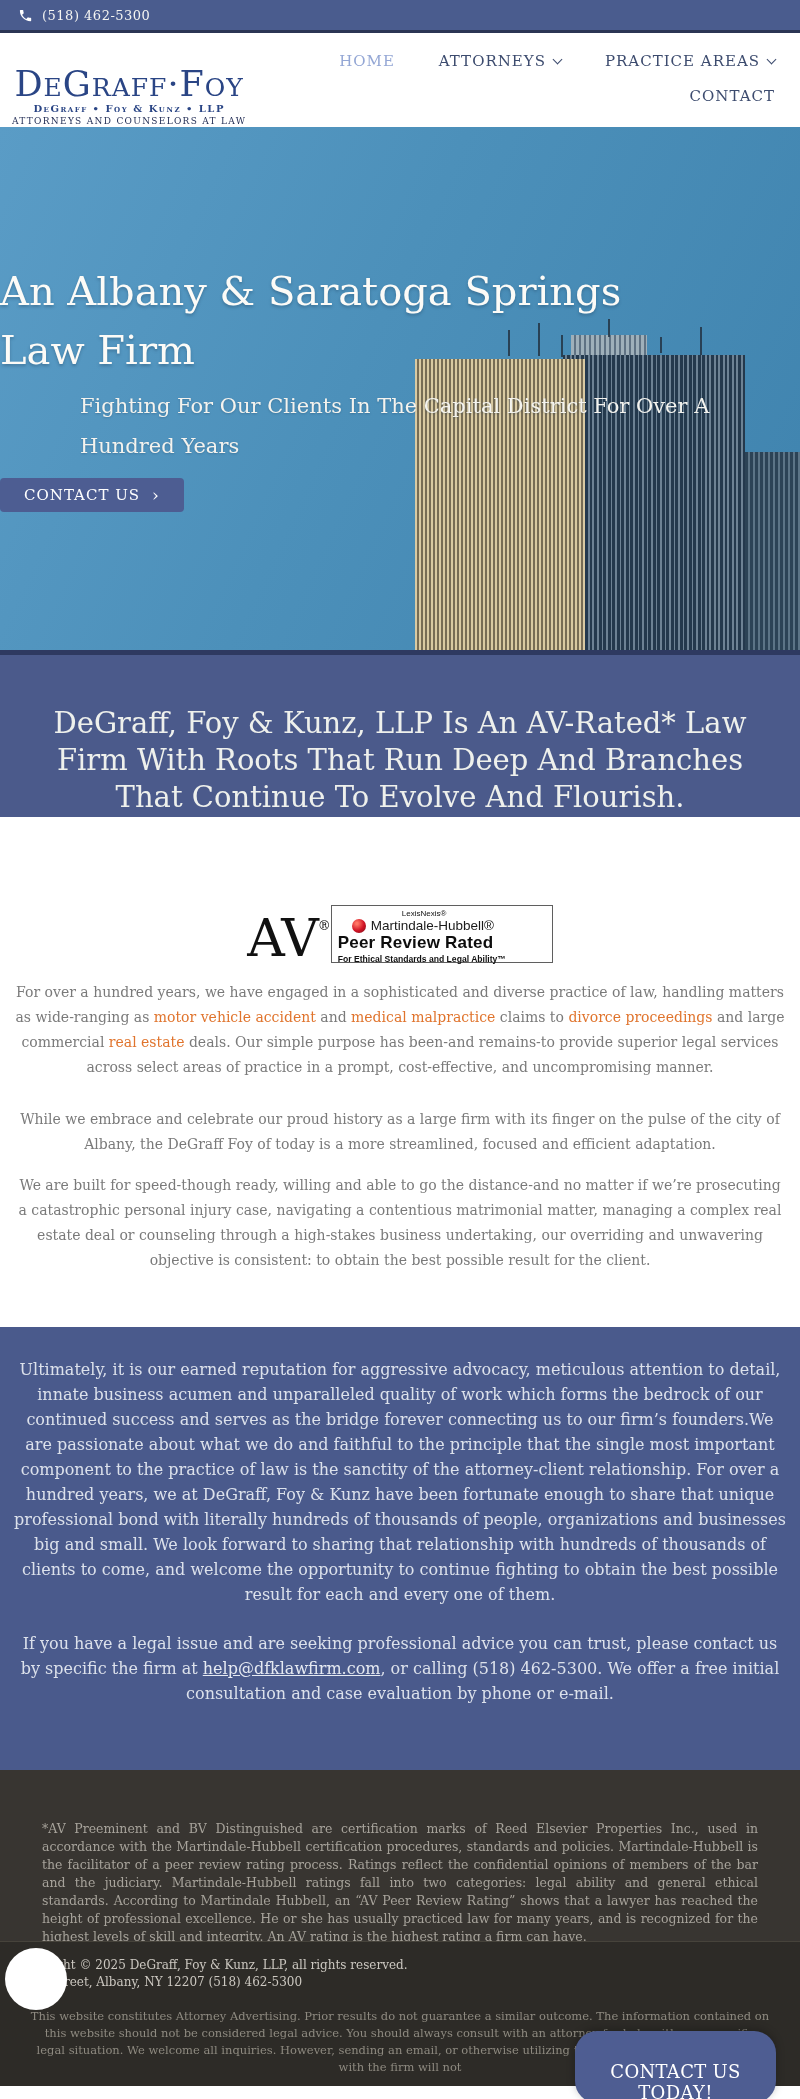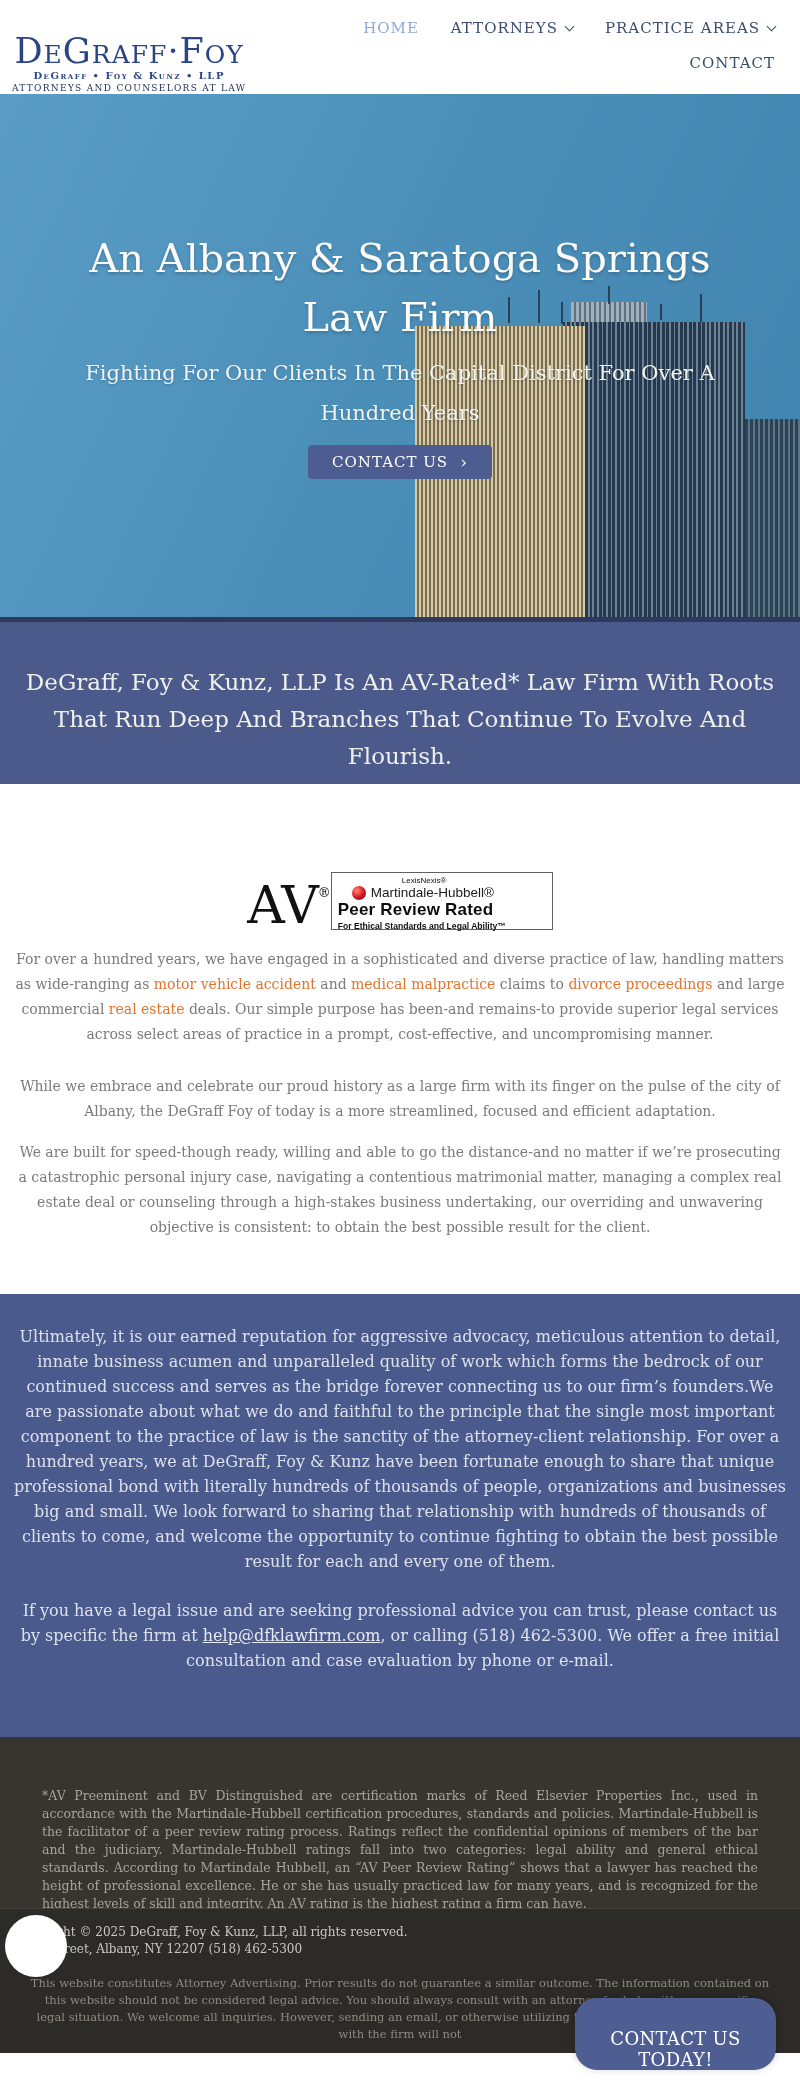--- a/index.html
+++ b/index.html
@@ -12,21 +12,21 @@
   .topbar .phone-label { color: #f5f5f2; font-size: 13px; letter-spacing: .5px; }
   .phone-svg { width: 15px; height: 15px; fill: #ffffff; }
 
   
   .header { height: 94px; background: #ffffff; position: relative; }
   .logo { position: absolute; left: 12px; top: 34px; text-align: center; cursor: pointer; }
   .logo-main { font-variant: small-caps; font-size: 35px; line-height: 1; color: #2a4585; letter-spacing: 1px; }
   .logo-sub { font-variant: small-caps; font-size: 10px; font-weight: bold; color: #2a4585; letter-spacing: 1.5px; margin-top: 1px; }
   .logo-tag { font-size: 9px; color: #1f2a52; letter-spacing: 1.3px; margin-top: 2px; }
   .nav { position: absolute; right: 25px; top: 19px; display: flex; flex-direction: column; align-items: flex-end; gap: 17px; }
-  .nav-row { display: flex; gap: 32px; margin-left: 32px; }
+  .nav-row { display: flex; gap: 44px; margin-left: 32px; }
   .nav-item { font-size: 15px; letter-spacing: 1px; color: #3c4b6e; cursor: pointer; display: flex; align-items: center; }
   .nav-item.active { color: #94a7d5; }
   .chev { width: 7px; height: 7px; border-right: 1.5px solid #3c4b6e; border-bottom: 1.5px solid #3c4b6e;
           transform: rotate(45deg); display: inline-block; margin-left: 8px; margin-top: -4px; }
 
   
   .hero { height: 523px; position: relative; overflow: hidden;
           background: linear-gradient(115deg, #5a9cc6 0%, #4c90ba 45%, #3f83ae 100%); }
   .tower { position: absolute; }
   .tower-tan { left: 415px; top: 232px; width: 170px; height: 291px; z-index: 2;
@@ -37,34 +37,34 @@
     background: repeating-linear-gradient(90deg, #2c4356 0 3px, #5c7486 3px 5px); }
   .penthouse { left: 571px; top: 208px; width: 76px; height: 22px; z-index: 0;
     background: repeating-linear-gradient(90deg, #9fb0ba 0 3px, #5f7283 3px 5px); }
   .antenna { position: absolute; width: 2px; background: rgba(35,52,68,.85); z-index: 0; }
   .a1 { left: 508px; top: 203px; height: 26px; }
   .a2 { left: 538px; top: 196px; height: 33px; }
   .a3 { left: 561px; top: 208px; height: 22px; }
   .a4 { left: 608px; top: 192px; height: 18px; }
   .a5 { left: 700px; top: 200px; height: 29px; }
   .a6 { left: 660px; top: 210px; height: 16px; }
-  .hero-content { position: absolute; left: 0; top: 135px; width: 100%; text-align: center; z-index: 3; }
+  .hero-content { position: absolute; left: 0; top: 135px; width: 100%; text-align: left; z-index: 3; }
   .hero-h { font-size: 40px; line-height: 59px; color: #fcfbf7; font-weight: 400;
             text-shadow: 0 2px 3px rgba(30,60,90,.35); }
   .hero-sub { margin: 6px auto 0; width: 640px; font-size: 21px; line-height: 40px; color: #f4f3ee;
               text-shadow: 0 1px 2px rgba(30,60,90,.3); }
   .hero-cta { display: inline-flex; align-items: center; gap: 12px; margin-top: 12px;
               background: #4d5d92; color: #fff; font-size: 15px; letter-spacing: 1px;
               padding: 8px 24px; border-radius: 4px; height: 34px; cursor: pointer; }
   .hero-cta .arrow { font-size: 17px; line-height: 1; }
 
   
   .banner { height: 167px; background: #4b5a8b; border-top: 5px solid #2e3960; }
-  .banner-text { width: 750px; margin: 4px auto; padding-top: 38px; text-align: center;
-                 font-size: 23px; line-height: 37px; color: #eef0ec; }
+  .banner-text { width: 750px; margin: 12px auto; padding-top: 38px; text-align: center;
+                 font-size: 29px; line-height: 37px; color: #eef0ec; }
 
   
   .intro { height: 510px; background: #fff; padding-top: 88px; }
   .badge-row { display: flex; justify-content: center; align-items: flex-end; }
   .av-wrap { font-size: 52px; line-height: .92; color: #111; letter-spacing: -1px; }
   .av-reg { font-size: 13px; vertical-align: 26px; letter-spacing: 0; }
   .mh-box { width: 222px; height: 58px; border: 1px solid #5f5f5f; background: #fff;
             font-family: "Liberation Sans", sans-serif; padding: 3px 6px 0 6px; }
   .mh-lexis { font-size: 8px; color: #111; margin-left: 64px; line-height: 9px; }
   .mh-row { display: flex; align-items: center; gap: 5px; margin-left: 14px; margin-top: 0px; }
@@ -98,20 +98,26 @@
   .cta2 { position: absolute; left: 575px; top: 89px; width: 201px; height: 72px;
           background: #4e5d92; border-radius: 22px; z-index: 6; text-align: center;
           padding-top: 30px; font-size: 18px; color: #ffffff; letter-spacing: .3px; cursor: pointer;
           box-shadow: 0 -2px 8px rgba(0,0,0,.25); }
 </style>
 </head>
 <body>
 
 <div class="page">
 
+  <div class="topbar">
+    <svg class="phone-svg" viewBox="0 0 24 24">
+      <path d="M6.6 10.8c1.5 2.9 3.8 5.2 6.7 6.7l2.2-2.2c.3-.3.7-.4 1-.2 1.1.4 2.3.6 3.6.6.6 0 1 .4 1 1V20c0 .6-.4 1-1 1C10.6 21 3 13.4 3 4c0-.6.4-1 1-1h3.5c.6 0 1 .4 1 1 0 1.3.2 2.5.6 3.6.1.3 0 .7-.2 1l-2.3 2.2z"></path>
+    </svg>
+    <span class="phone-label">(518) 462-5300</span>
+  </div>
 
   <div class="header">
     <div class="logo">
       <div class="logo-main">DeGraff·Foy</div>
       <div class="logo-sub">DeGraff • Foy &amp; Kunz • LLP</div>
       <div class="logo-tag">ATTORNEYS AND COUNSELORS AT LAW</div>
     </div>
     <div class="nav">
       <div class="nav-row">
         <span class="nav-item active">HOME</span>

